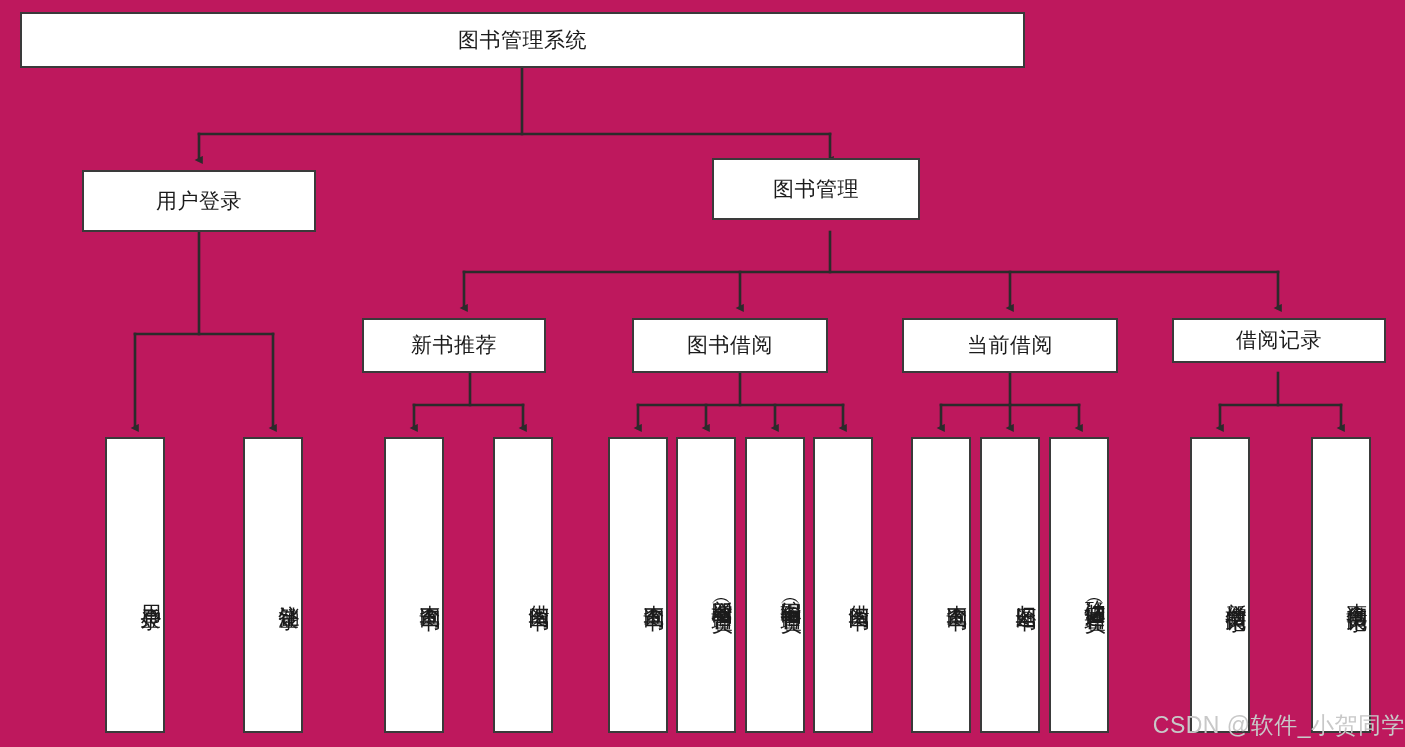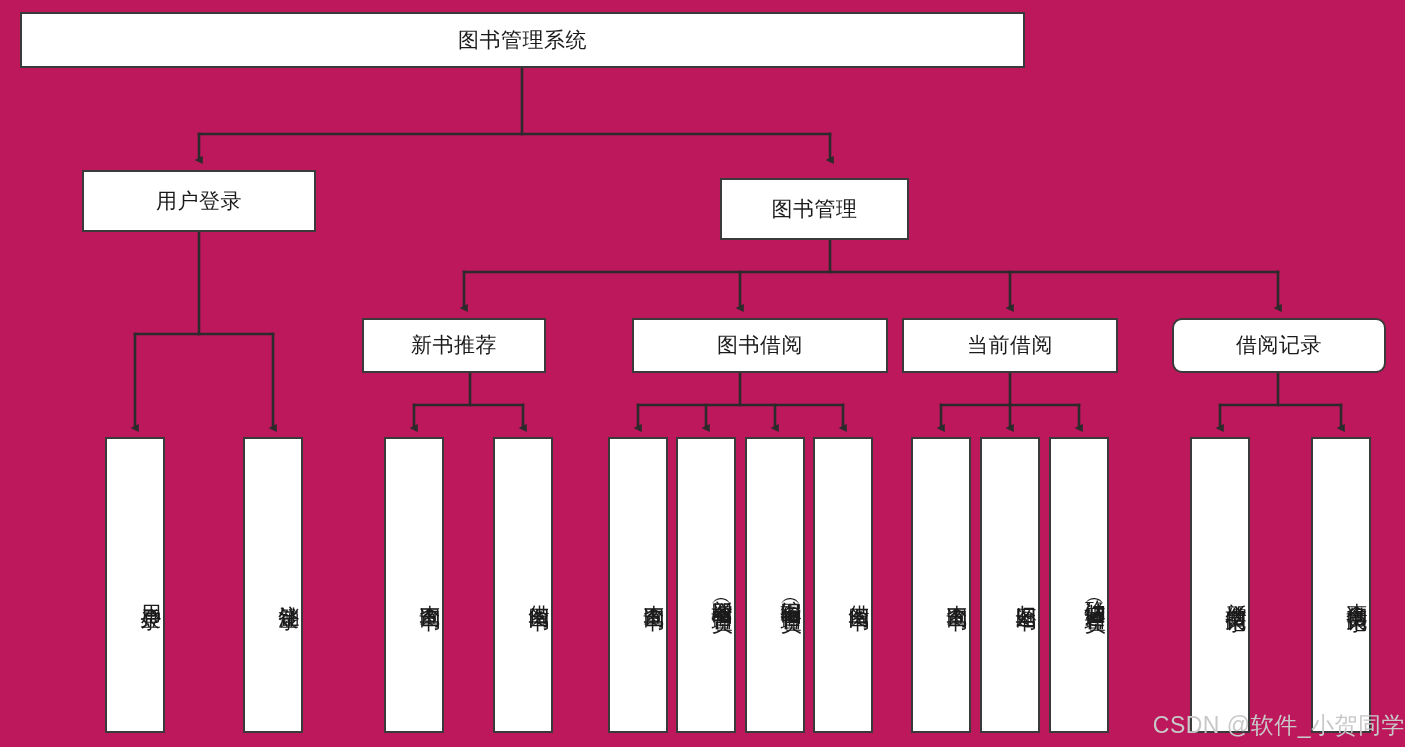--- a/index.html
+++ b/index.html
@@ -120,34 +120,34 @@
     </g>
   </svg>
 
   <div class="node horiz" style="left:20px; top:12px; width:1005px; height:56px;">
     <span class="label">图书管理系统</span>
   </div>
 
   <div class="node horiz" style="left:82px; top:170px; width:234px; height:62px;">
     <span class="label">用户登录</span>
   </div>
-  <div class="node horiz" style="left:712px; top:178px; width:189px; height:62px;margin-left:8px;">
+  <div class="node horiz" style="left:712px; top:158px; width:208px; height:62px;">
     <span class="label">图书管理</span>
   </div>
 
   <div class="node horiz" style="left:362px; top:318px; width:184px; height:55px;">
     <span class="label">新书推荐</span>
   </div>
-  <div class="node horiz" style="left:632px; top:318px; width:256px; height:55px;">
+  <div class="node horiz" style="left:632px; top:318px; width:196px; height:55px;">
     <span class="label">图书借阅</span>
   </div>
   <div class="node horiz" style="left:902px; top:318px; width:216px; height:55px;text-align:center;">
     <span class="label">当前借阅</span>
   </div>
-  <div class="node horiz" style="left:1172px; top:318px; width:214px; height:55px;border-radius:10px;">
+  <div class="node horiz" style="left:1172px; top:318px; width:214px; height:45px;">
     <span class="label">借阅记录</span>
   </div>
 
   <div class="node vert" style="left:105px; top:437px; width:60px; height:296px;">
     <span class="label">用户登录</span>
   </div>
   <div class="node vert" style="left:243px; top:437px; width:60px; height:296px;">
     <span class="label">注销登录</span>
   </div>
 

